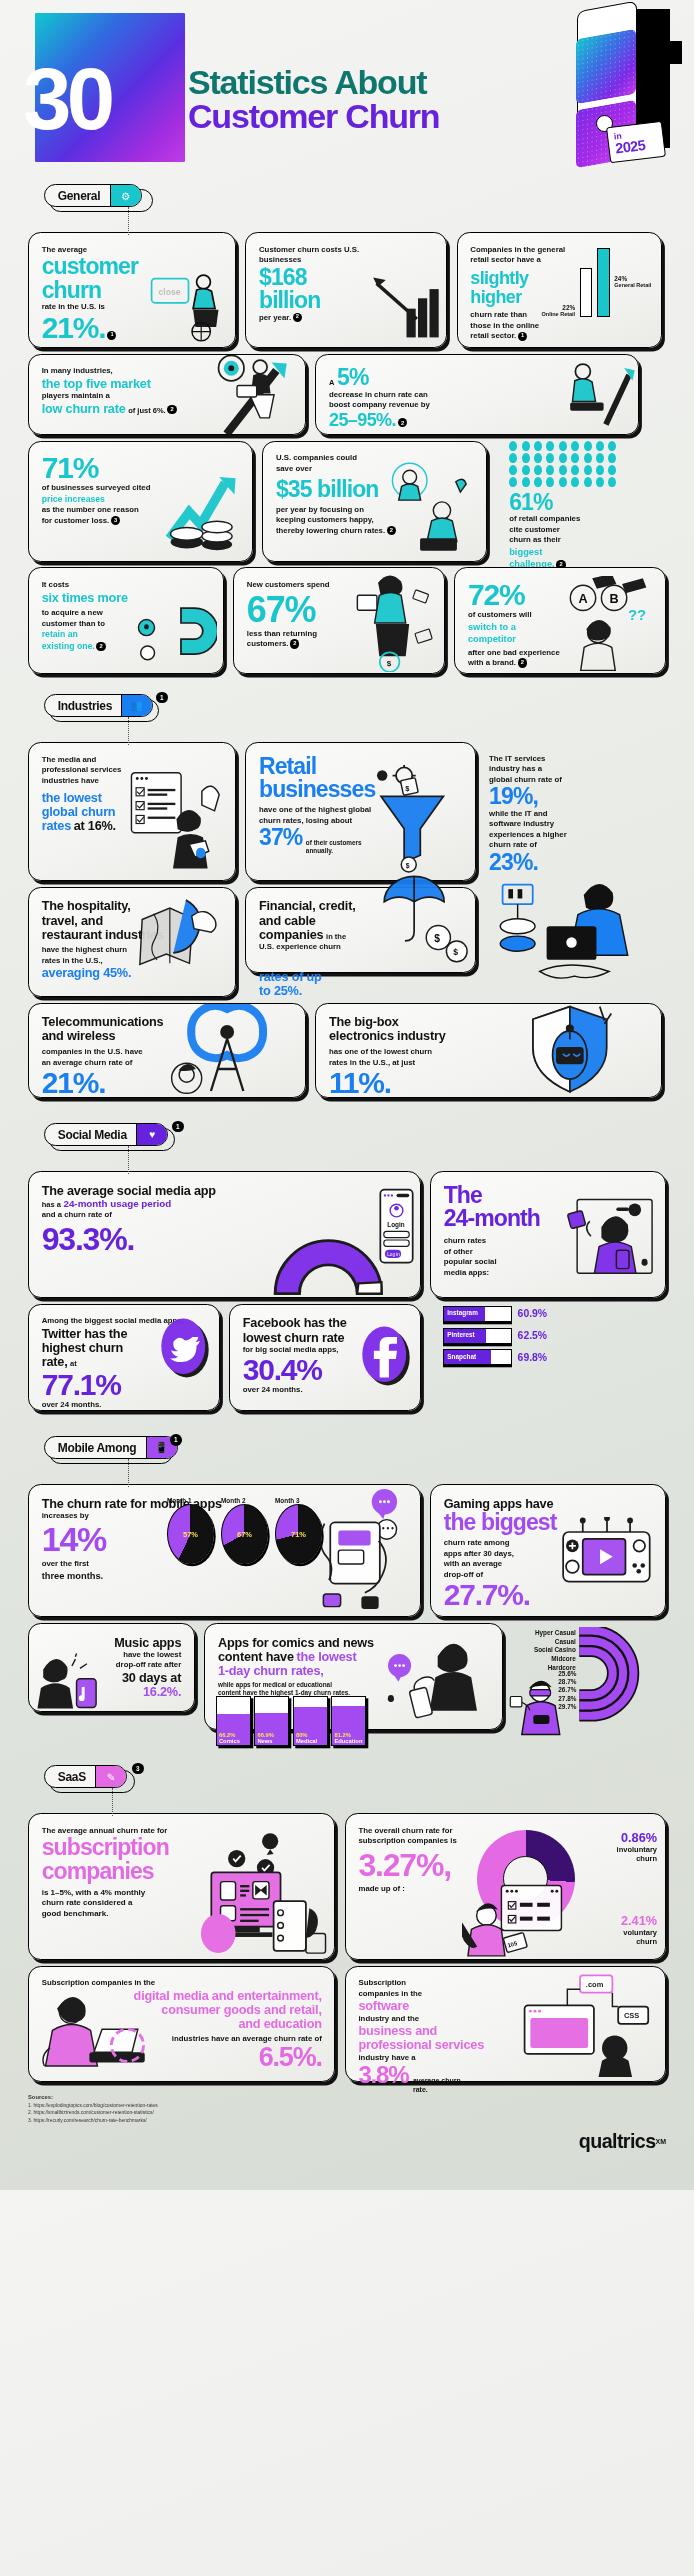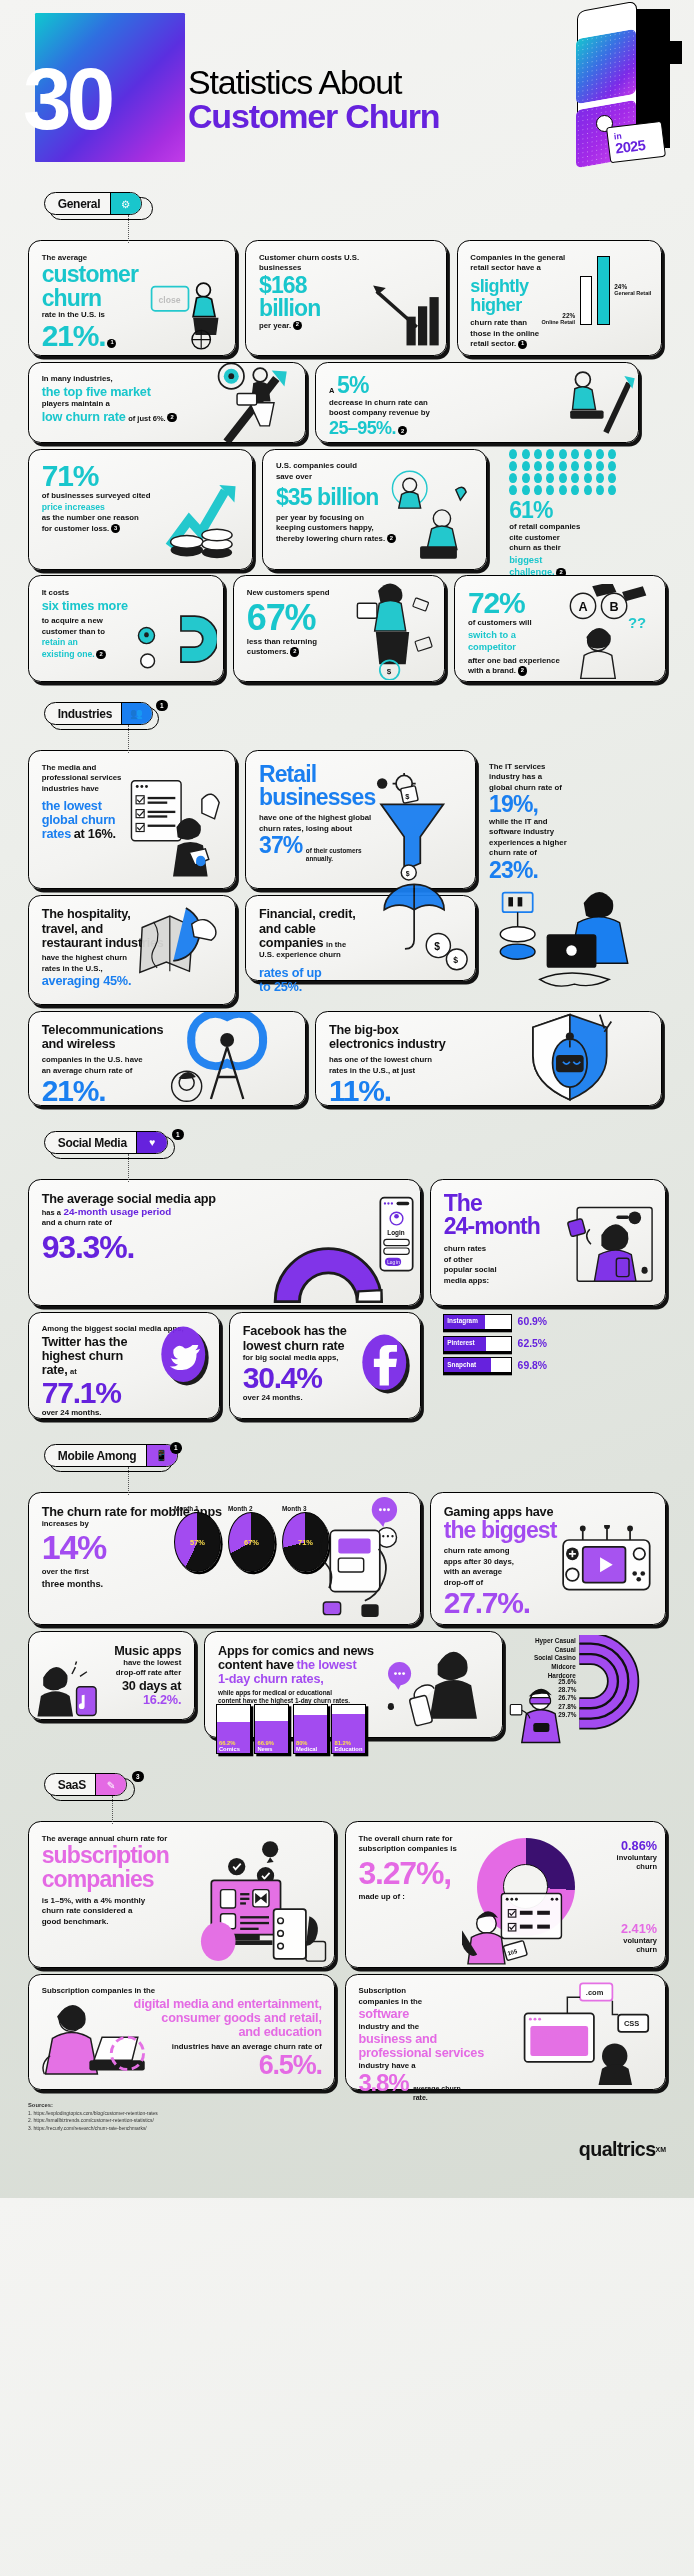--- a/index.html
+++ b/index.html
@@ -19,21 +19,21 @@
     position: absolute; left: 35px; top: 12.7px; width: 150px; height: 149px;
     background: linear-gradient(135deg, #0fc8cf 0%, #2f6fe0 28%, #5b2fe0 58%, #a52ee0 85%, #c23ce8 100%);
     border-radius: 1.2px;
   }
   .big30 {
     position: absolute; left: 23px; top: 55px;
     font-size: 87px; font-weight: 900; color: #fff; letter-spacing: -4.6px;
     font-family: "Liberation Sans", sans-serif; line-height: 1;
   }
   .title-wrap { position: absolute; left: 188px; top: 65px; }
-  .title-line1 { font-size: 34px; font-weight: 400; letter-spacing: -1.2px; color: #000000; line-height: 1.0; }
+  .title-line1 { font-size: 34px; font-weight: 700; letter-spacing: -1.2px; color: #0f766e; line-height: 1.0; }
   .title-line2 { font-size: 34px; font-weight: 900; letter-spacing: -1.2px; color: #6622dd; line-height: 1.0; }
   .hero-right {
     position: absolute; right: 11.6px; top: 5.8px; width: 104px; height: 156px;
   }
   .hr-black { position:absolute; right: 12.7px; top: 3.5px; width: 38px; height: 139px; background: #000; }
   .hr-black2 { position:absolute; right: 0px; top: 35px; width: 27px; height: 23px; background: #000; }
   .hr-frame { position:absolute; right: 45px; top: 0px; width: 60px; height: 145px; border:1.7px solid #000; border-radius: 8px; background:#fff; transform: skewY(-10deg); }
   .hr-card-a {
     position: absolute; right: 46px; top: 28px; width: 60px; height: 65px;
     background: linear-gradient(135deg,#16c6cf 0%,#3a6fe3 40%,#7d2ae8 75%,#c33ae8 100%);
@@ -51,21 +51,21 @@
     position: absolute; right: 18.5px; top: 118px; width: 56px; height: 36px;
     background: #fff; border: 1.7px solid #000; border-radius: 3.5px;
     transform: rotate(-7deg);
     display:flex; flex-direction:column; justify-content:center; padding-left:5.8px;
   }
   .badge2025 .in { font-size: 8.7px; font-weight: 900; color:#6622dd; line-height:1; }
   .badge2025 .yr { font-size: 14.5px; font-weight: 900; color:#6622dd; line-height:1; letter-spacing:-0.6px;}
   .stick-figure { position:absolute; right:69px; top:109px; width:17.4px; height:17.4px; border:1.4px solid #000; border-radius:50%; background:#fff; }
 
   
-  .section { position: relative; padding: 0 28px; margin-top: 18px; }
+  .section { position: relative; padding: 0 28px; margin-top: 10px; }
   .pill-row { position: relative; margin-left: 16px; height: 27px; }
   .pill {
     display: inline-flex; align-items: stretch; height: 23px;
     border: 1.4px solid #000; border-radius: 11.6px; background: #f6f6f4;
     overflow: hidden; position: relative; z-index: 2;
   }
   .pill-label { display:flex; align-items:center; padding: 0 9.3px 0 12.7px; font-size: 12px; font-weight: 900; letter-spacing:-0.3px;}
   .pill-icon {
     width: 31px; display:flex; align-items:center; justify-content:center;
     border-left: 1.4px solid #000; font-size: 10.4px; color: #fff;
@@ -487,21 +487,21 @@
           <path d="M58 26 v96 M30 36 q14 22 2 44 q-12 20 4 36" stroke="#111" stroke-width="2" fill="none"></path>
           <path d="M86 12 q32 18 22 54 q-10 34 -44 38" fill="#1a7ff0" stroke="#111" stroke-width="3"></path>
           <path d="M96 40 q24 -18 40 6 q6 14 -6 22 l-30 -6z" fill="#fff" stroke="#111" stroke-width="2.5"></path>
         </svg>
       </div>
       <div class="card" style="width:231px;height:86px">
         <div class="mid">Financial, credit,</div>
         <div class="mid">and cable</div>
         <div><span class="mid">companies</span> <span class="sub">in the</span></div>
         <p>U.S. experience churn</p>
-        <div class="mid c-blue" style="margin-top:5px">rates of up</div>
+        <div class="mid c-blue" style="margin-top:17px">rates of up</div>
         <div class="mid c-blue">to 25%.</div>
         <svg class="illus" width="95" height="101" viewBox="0 0 165 175">
           <path d="M16 62 a52 44 0 0 1 104 0 q-26 -16 -52 0 q-26 -16 -52 0z" fill="#1a7ff0" stroke="#111" stroke-width="3"></path>
           <path d="M68 18 v96 q0 16 -16 16" stroke="#111" stroke-width="3" fill="none"></path>
           <circle cx="110" cy="124" r="21" fill="#fff" stroke="#111" stroke-width="2.5"></circle>
           <text x="103" y="132" font-size="18" font-weight="700" font-family="Liberation Sans">$</text>
           <circle cx="142" cy="148" r="18" fill="#fff" stroke="#111" stroke-width="2.5"></circle>
           <text x="136" y="155" font-size="15" font-weight="700" font-family="Liberation Sans">$</text>
         </svg>
       </div>
@@ -682,21 +682,21 @@
       <div class="connector"></div>
     </div>
 
     <div class="row" style="margin-top:21px">
       <div class="card" style="width:405px;height:133px">
         <div class="mid">The churn rate for mobile apps</div>
         <p>increases by</p>
         <div class="huge c-pur" style="font-size:34px">14%</div>
         <p style="margin-top:3.5px">over the first</p>
         <div class="sub" style="font-size:9.3px;font-weight:900">three months.</div>
-        <div style="position:absolute;left:145px;top:11.6px;display:flex;gap:7px;align-items:flex-start">
+        <div style="position:absolute;left:138px;top:11.6px;display:flex;gap:7px;align-items:flex-start">
           <div>
             <div class="label-sm"><span>Month 1</span></div>
             <div class="pie" style="background:conic-gradient(#111 0 57%, #a34bf0 57% 100%)">
               <span class="pie-val">57%</span>
             </div>
           </div>
           <div>
             <div class="label-sm"><span>Month 2</span></div>
             <div class="pie" style="background:conic-gradient(#111 0 67%, #a34bf0 67% 100%)">
               <span class="pie-val">67%</span>

